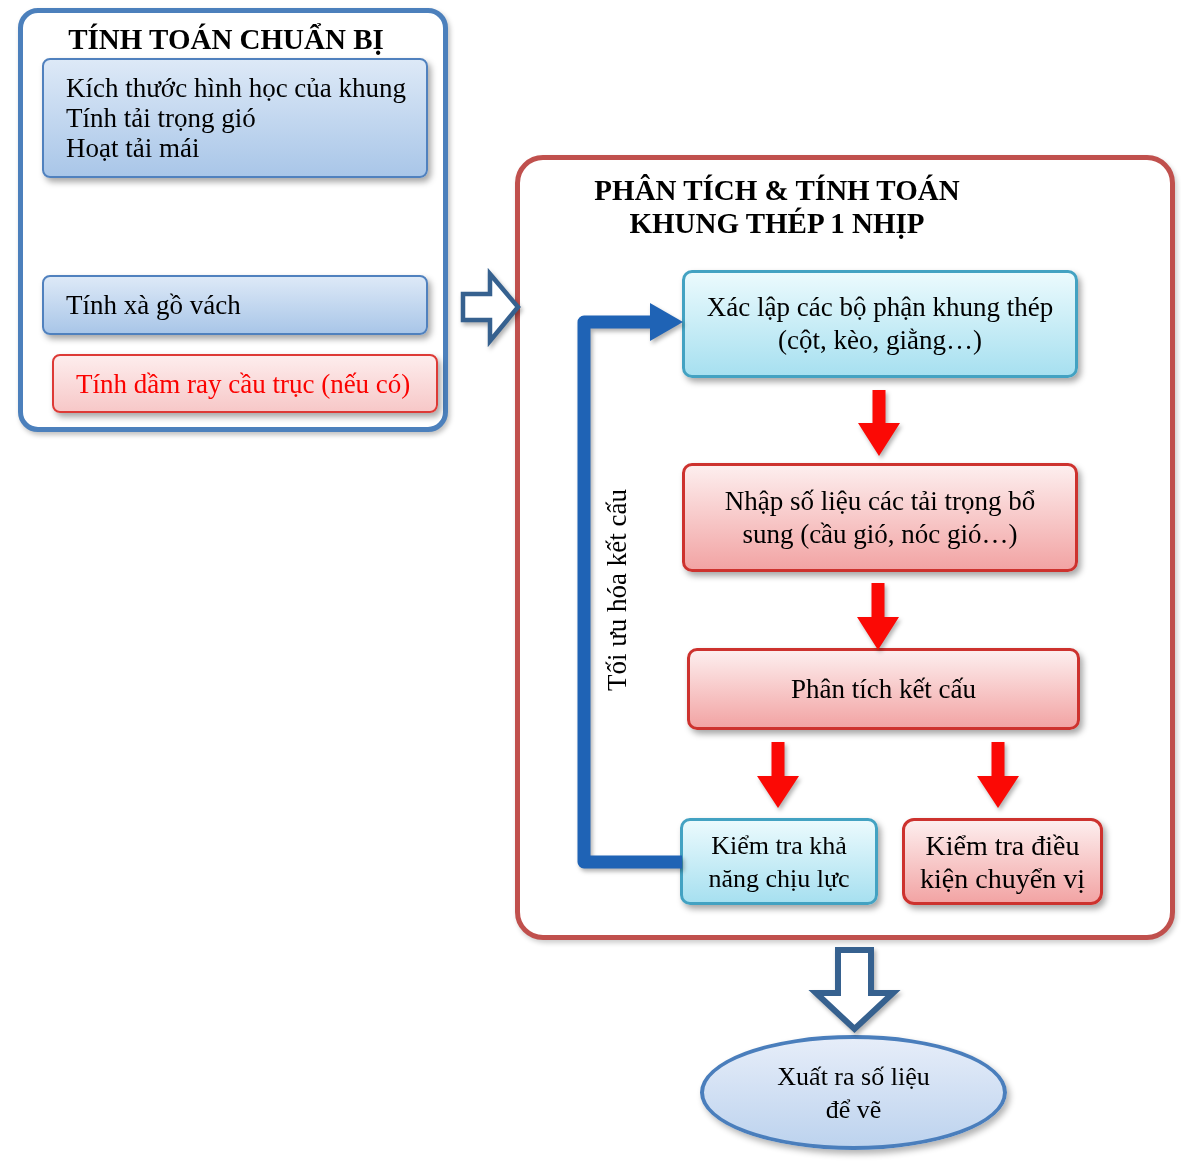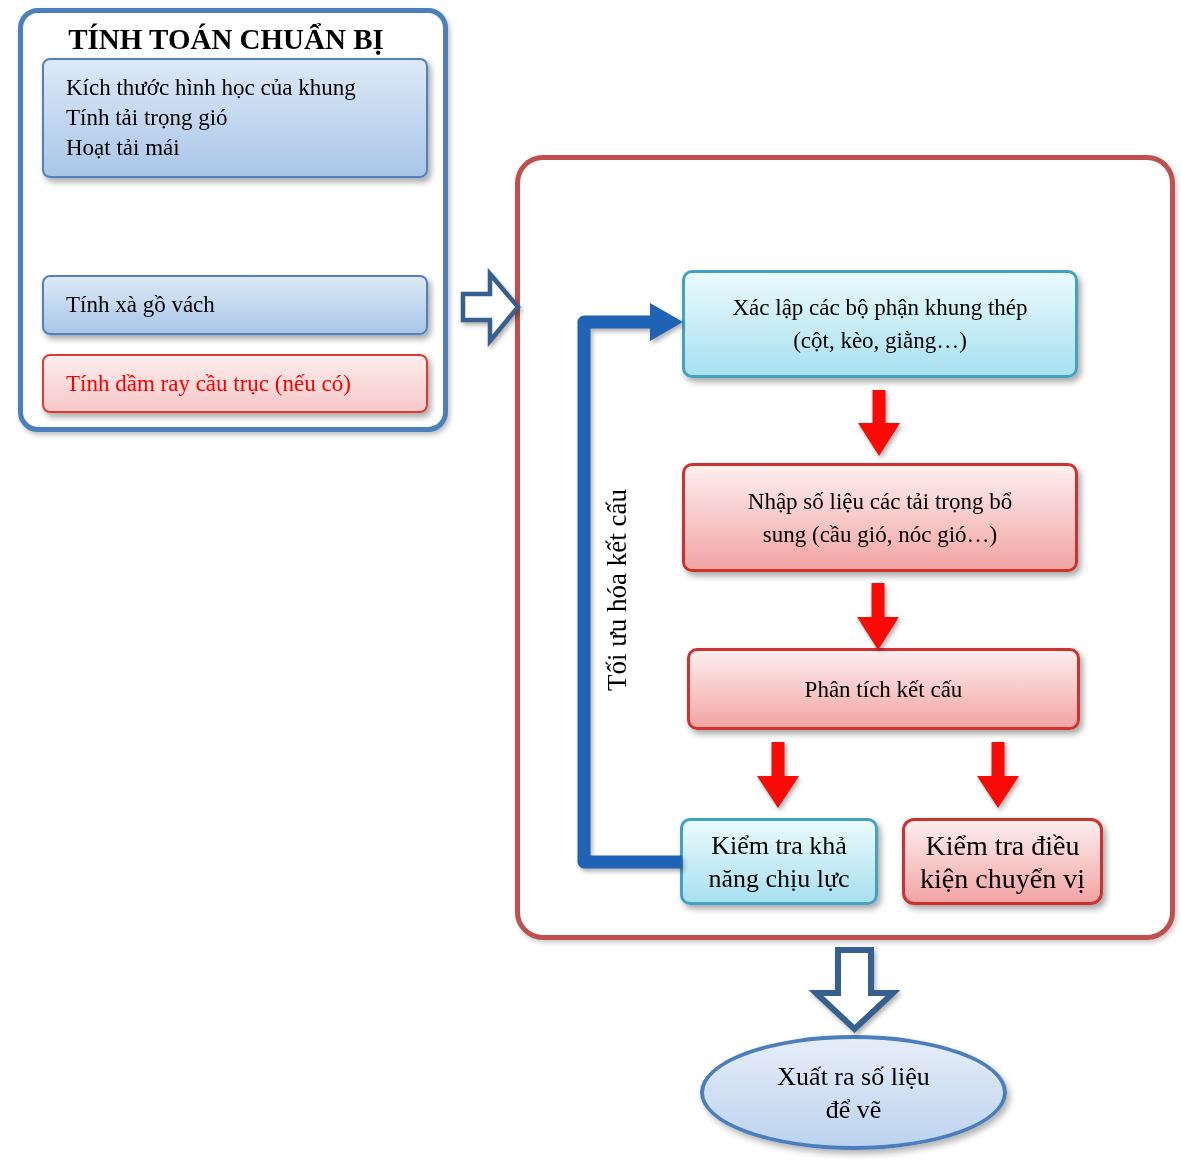--- a/index.html
+++ b/index.html
@@ -50,21 +50,21 @@
     box-shadow:2px 3px 5px rgba(0,0,0,.2);
   }
   .panel h2{position:absolute;margin:0;font-size:29px;font-weight:bold;text-align:center;color:var(--text);}
   .prep h2{left:0;right:14px;top:10px;}
   .analysis h2{left:0;width:514px;top:14px;line-height:33px;}
   .panel h2 span{display:block;}
 
   .node{
     position:absolute;box-sizing:border-box;
     display:flex;flex-direction:column;justify-content:center;
-    font-size:23px;color:var(--text);
+    font-size:27px;color:var(--text);
     border-radius:8px;
     box-shadow:3px 4px 6px rgba(0,0,0,.35);
   }
   .node span{display:block;line-height:30px;}
   .node.left-align{align-items:flex-start;padding-left:22px;text-align:left;}
   .node.centered{align-items:center;text-align:center;}
   .node.centered span{line-height:33px;}
 
   .blue-node{
     background:linear-gradient(to bottom,var(--blue-node-top),var(--blue-node-bottom));
@@ -84,21 +84,21 @@
   .pink-node{
     background:linear-gradient(to bottom,var(--pink-top),var(--pink-bottom));
     border:3px solid var(--pink-node-border);
     border-radius:10px;
   }
 
   
   .n-geom{left:19px;top:45px;width:386px;height:120px;}
   .n-purlin-roof{left:19px;top:188px;width:386px;height:58px;}
   .n-purlin-wall{left:19px;top:262px;width:386px;height:60px;}
-  .n-crane{left:19px;top:341px;width:386px;height:59px;}
+  .n-crane{left:29px;top:341px;width:386px;height:59px;}
 
   
   .n-establish{left:162px;top:110px;width:396px;height:108px;}
   .n-loads{left:162px;top:303px;width:396px;height:109px;}
   .n-analyze{left:167px;top:488px;width:393px;height:82px;}
   .n-strength{left:160px;top:658px;width:198px;height:87px;font-size:26px;}
   .n-displace{left:382px;top:658px;width:201px;height:87px;font-size:28px;border-radius:12px;}
 
   .loop-label{
     position:absolute;left:-33px;top:410px;width:260px;height:40px;
@@ -145,20 +145,24 @@
     <div class="node blue-node left-align n-purlin-wall">
       <span>Tính xà gồ vách</span>
     </div>
 
     <div class="node red-node left-align n-crane">
       <span>Tính dầm ray cầu trục (nếu có)</span>
     </div>
   </section>
 
   <section class="panel analysis">
+    <h2>
+      <span>PHÂN TÍCH &amp; TÍNH TOÁN</span>
+      <span>KHUNG THÉP 1 NHỊP</span>
+    </h2>
 
     <div class="node cyan-node centered n-establish">
       <span>Xác lập các bộ phận khung thép</span>
       <span>(cột, kèo, giằng…)</span>
     </div>
 
     <div class="node pink-node centered n-loads">
       <span>Nhập số liệu các tải trọng bổ</span>
       <span>sung (cầu gió, nóc gió…)</span>
     </div>

